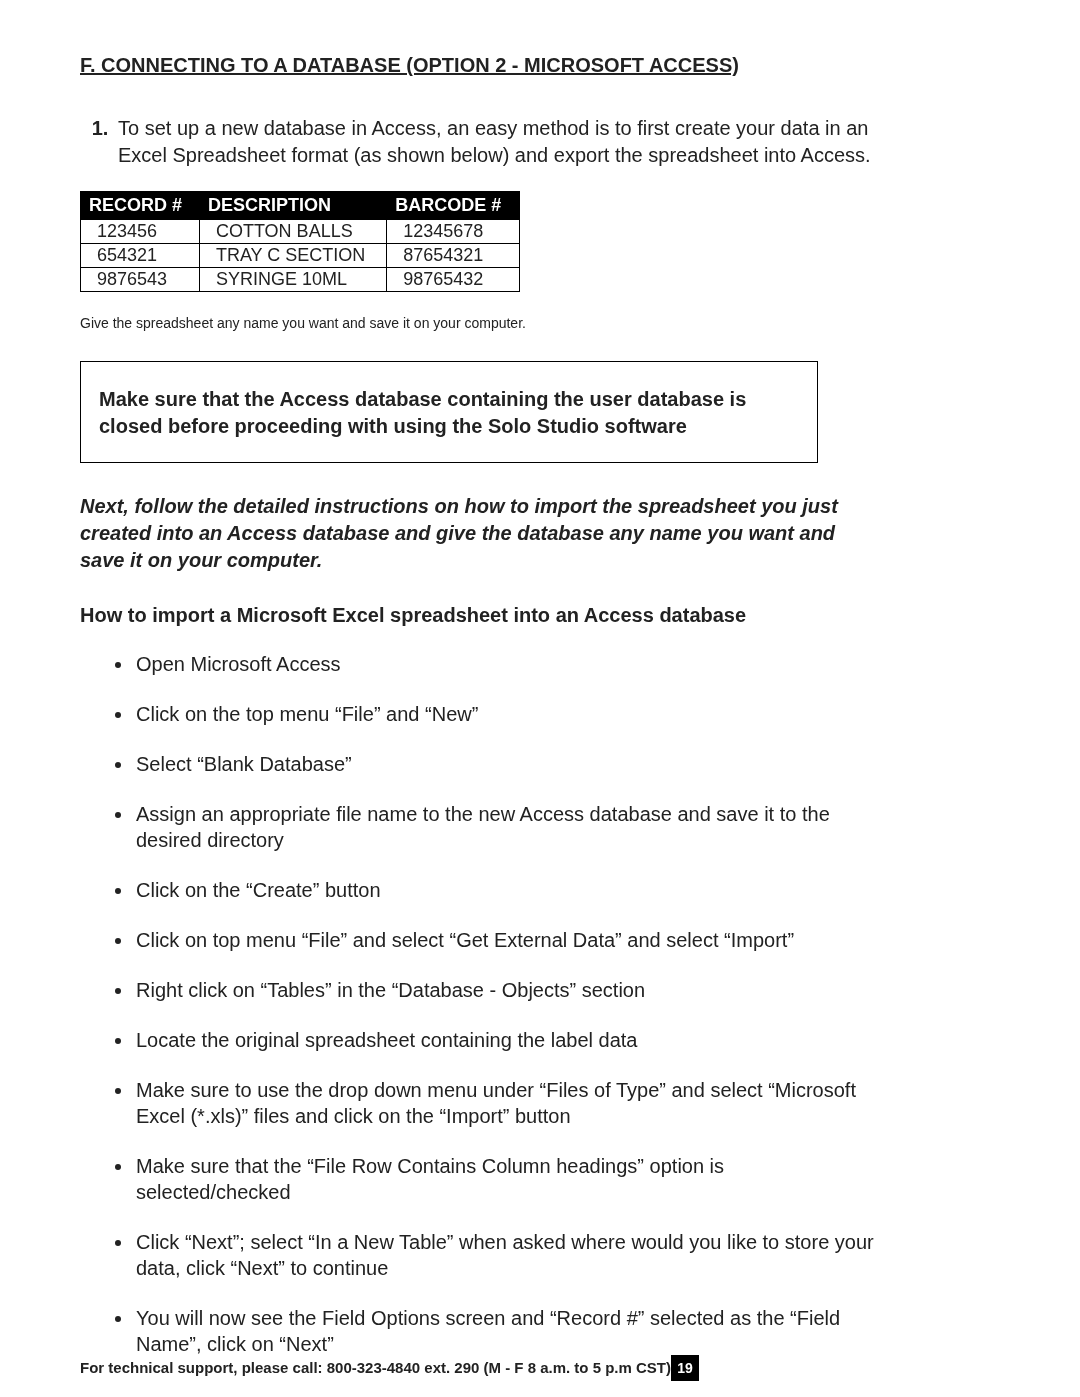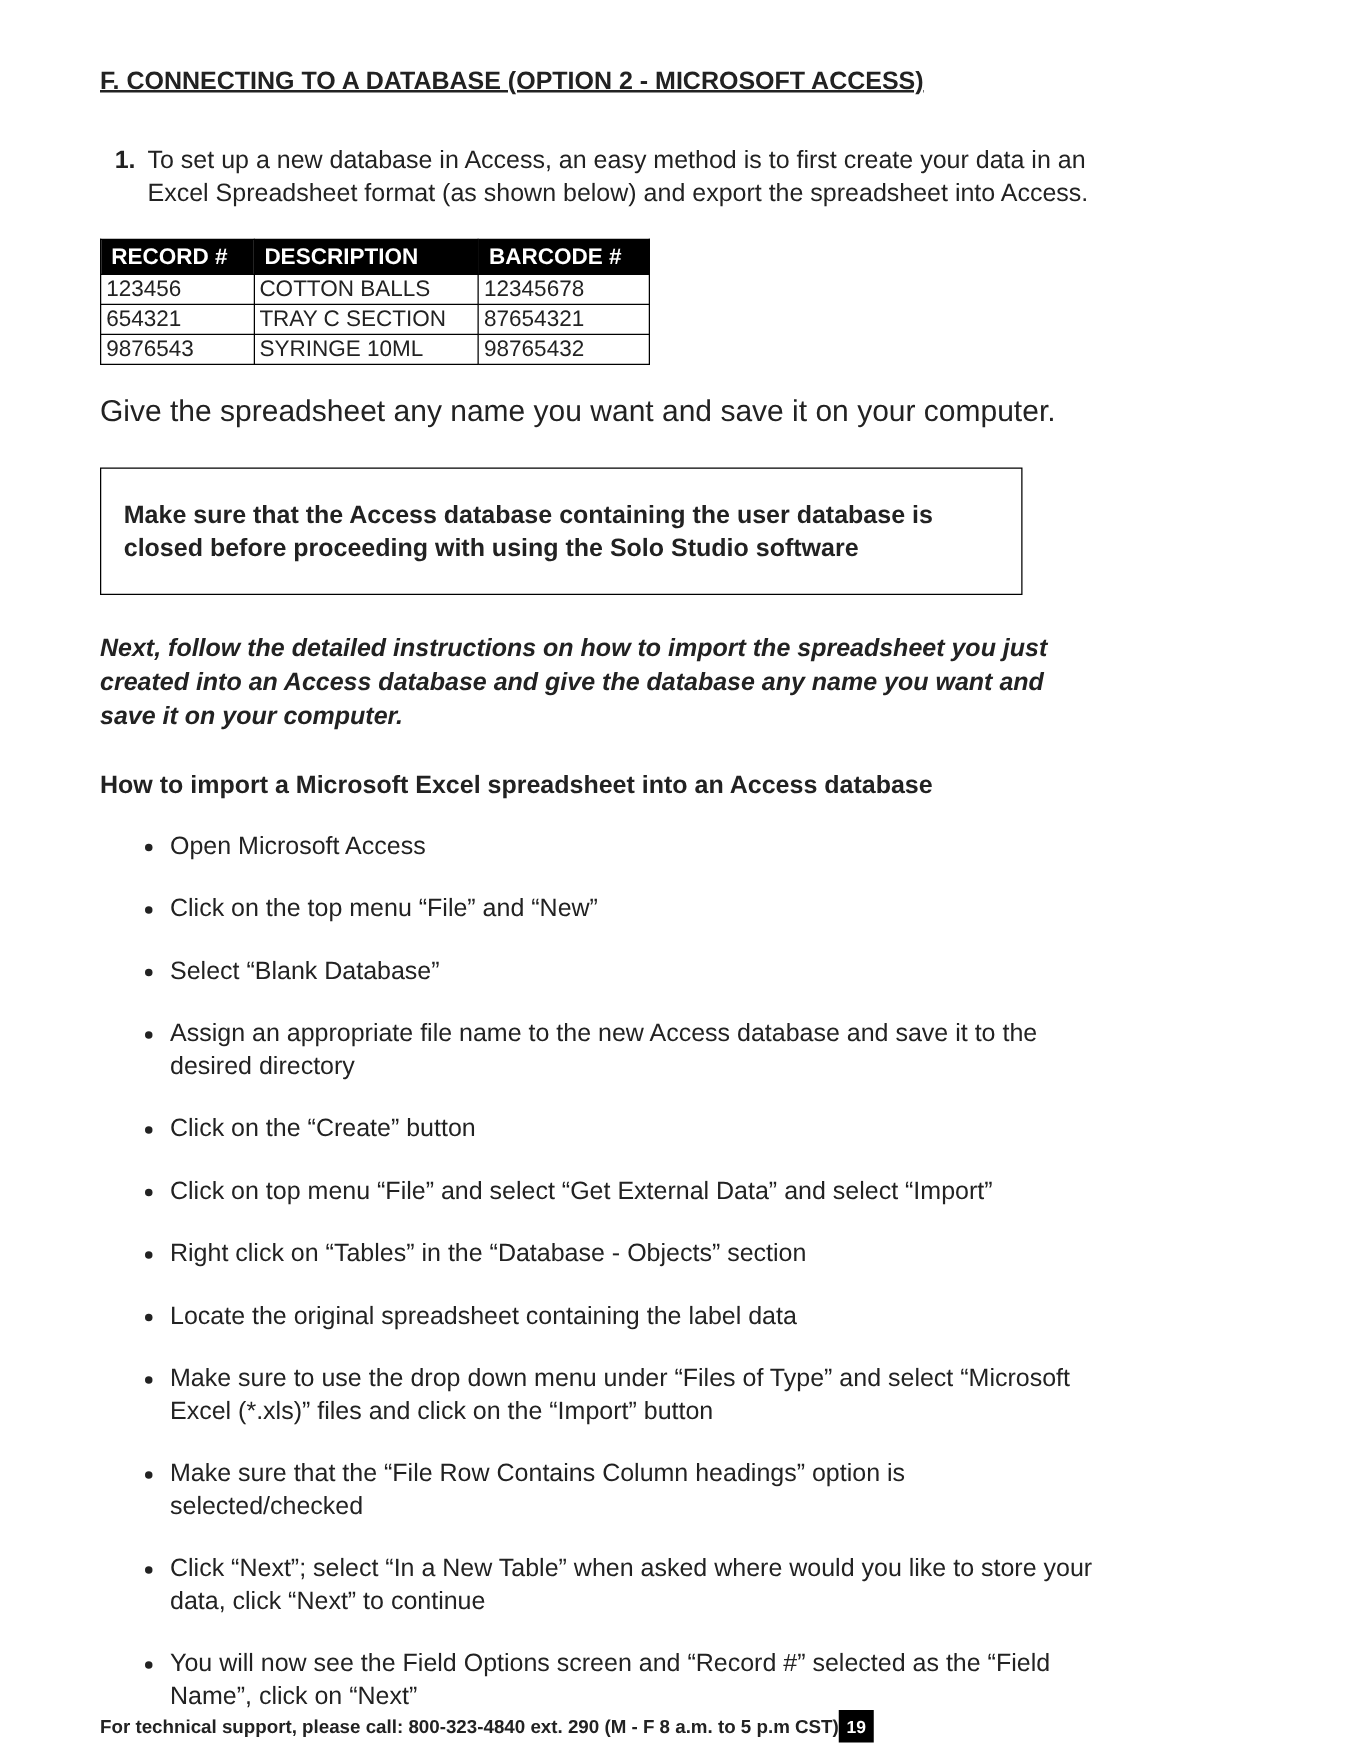--- a/index.html
+++ b/index.html
@@ -44,25 +44,25 @@
     background: #000;
     color: #fff;
     font-weight: bold;
     font-size: 18px;
     text-align: left;
     padding: 3px 10px 3px 8px;
     border: 1px solid #000;
   }
   .data-table td {
     border: 1px solid #000;
-    padding: 1px 10px 1px 4px;
+    padding: 1px 10px 1px 16px;
     font-size: 18px;
   }
   .plain-para {
-    font-size: 24px;
+    font-size: 14px;
     margin: 0 0 28px 0;
     line-height: 1.35;
   }
   .important-box {
     border: 1px solid #000;
     padding: 24px 18px 22px 18px;
     width: 700px;
     margin: 0 0 30px 0;
   }
   .important-box p {

